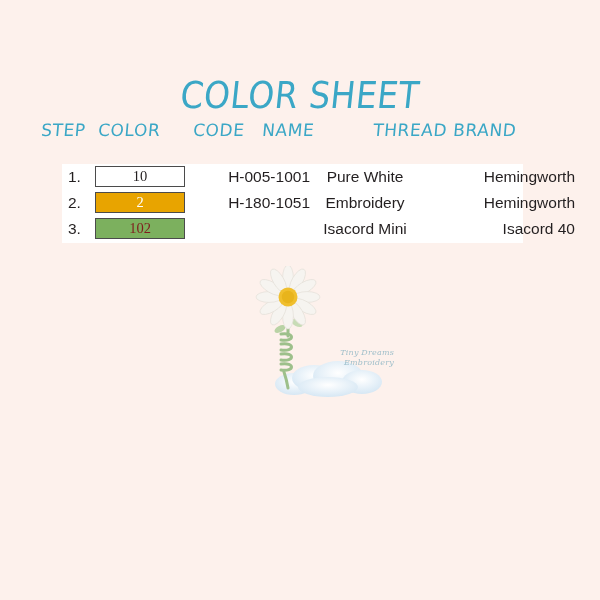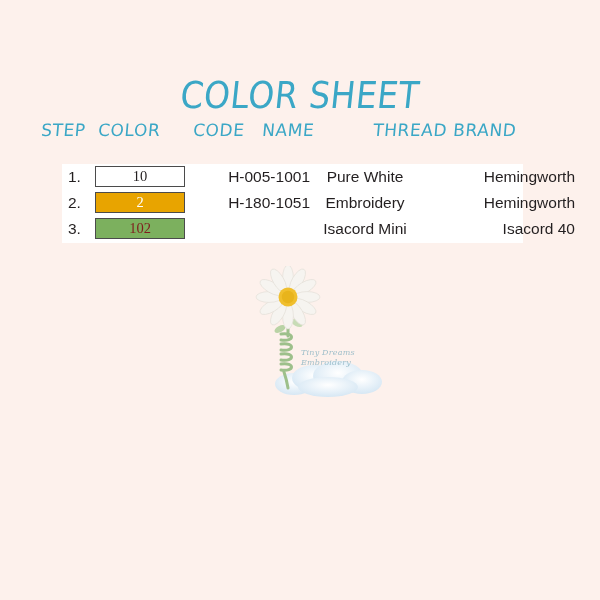--- a/index.html
+++ b/index.html
@@ -113,24 +113,24 @@
   .artwork {
     position: absolute;
     left: 250px;
     top: 266px;
     width: 135px;
     height: 135px;
   }
   .artwork svg { display: block; }
   .wm-text {
     position: absolute;
-    left: 51px;
+    left: 64px;
     top: 82px;
     width: 80px;
-    text-align: left;
+    text-align: right;
     font-family: "DejaVu Serif", serif;
     font-style: italic;
     font-size: 8px;
     line-height: 10px;
     color: #8fb6c4;
     opacity: 0.85;
     letter-spacing: 0.2px;
   }
 </style>
 </head>

